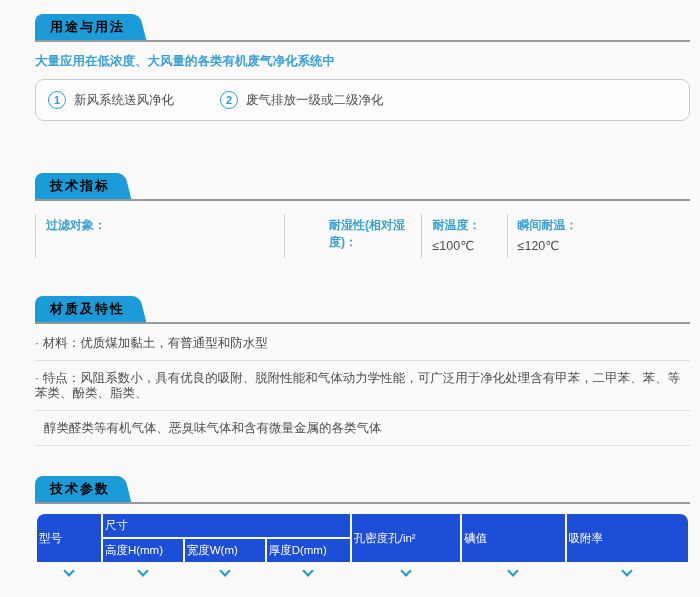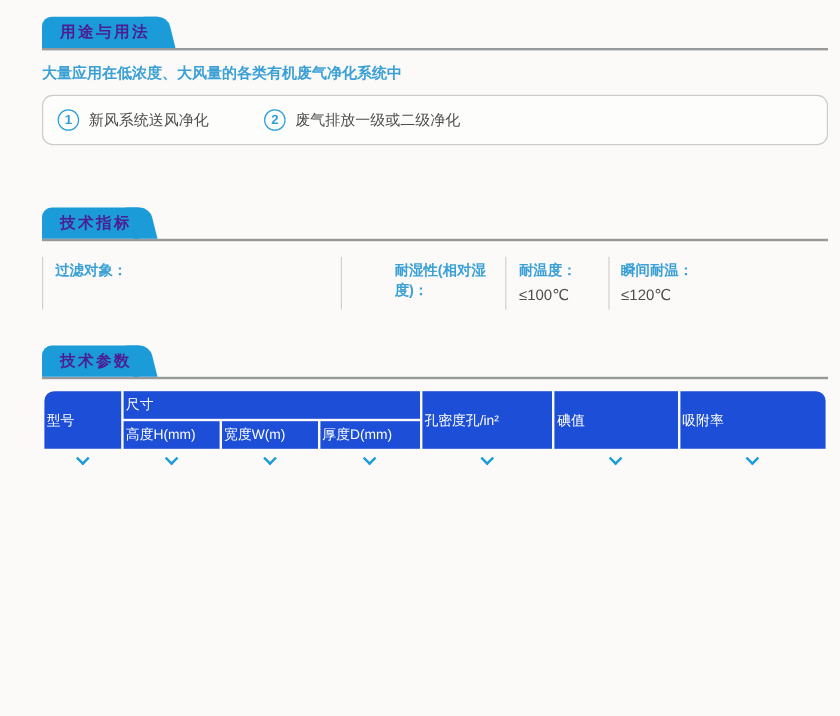--- a/index.html
+++ b/index.html
@@ -9,21 +9,21 @@
     font-family:"Liberation Sans","DejaVu Sans",sans-serif;
     color:#4d4d4d;
     font-size:12.5px;
   }
   .page { margin-left:35px; width:655px; padding-top:14px; box-sizing:border-box; }
 
   
   .section-head { border-bottom:2px solid #96989a; line-height:0; }
   .badge {
     position:relative; display:inline-block;
-    background:#1b9cd8; color:#4c1d95;
+    background:#1b9cd8; color:#000000;
     font-weight:bold; font-size:13px; letter-spacing:2px; line-height:14px;
     padding:6px 6px 6px 15px;
     border-radius:8px 0 0 0;
     margin-right:26px;
   }
   .badge::after {
     content:""; position:absolute; top:0; bottom:0; right:-12px; width:20px;
     background:#1b9cd8; transform:skewX(14deg);
     border-radius:0 8px 0 0;
   }
@@ -124,20 +124,32 @@
         <div class="ind-label">耐温度：</div>
         <div class="ind-value">≤100℃</div>
       </div>
       <div class="ind-col c3">
         <div class="ind-label">瞬间耐温：</div>
         <div class="ind-value">≤120℃</div>
       </div>
     </div>
   </div>
 
+  <div class="sec-material">
+    <div class="section-head">
+      <div class="badge">
+        <span>材质及特性</span>
+      </div>
+    </div>
+    <div class="mat-lines">
+      <div class="mat-line">· 材料：优质煤加黏土，有普通型和防水型</div>
+      <div class="mat-line">· 特点：风阻系数小，具有优良的吸附、脱附性能和气体动力学性能，可广泛用于净化处理含有甲苯，二甲苯、苯、等苯类、酚类、脂类、</div>
+      <div class="mat-line cont">醇类醛类等有机气体、恶臭味气体和含有微量金属的各类气体</div>
+    </div>
+  </div>
 
   <div class="sec-params">
     <div class="section-head">
       <div class="badge">
         <span>技术参数</span>
       </div>
     </div>
     <table class="params">
       <colgroup>
         <col style="width:10%">

